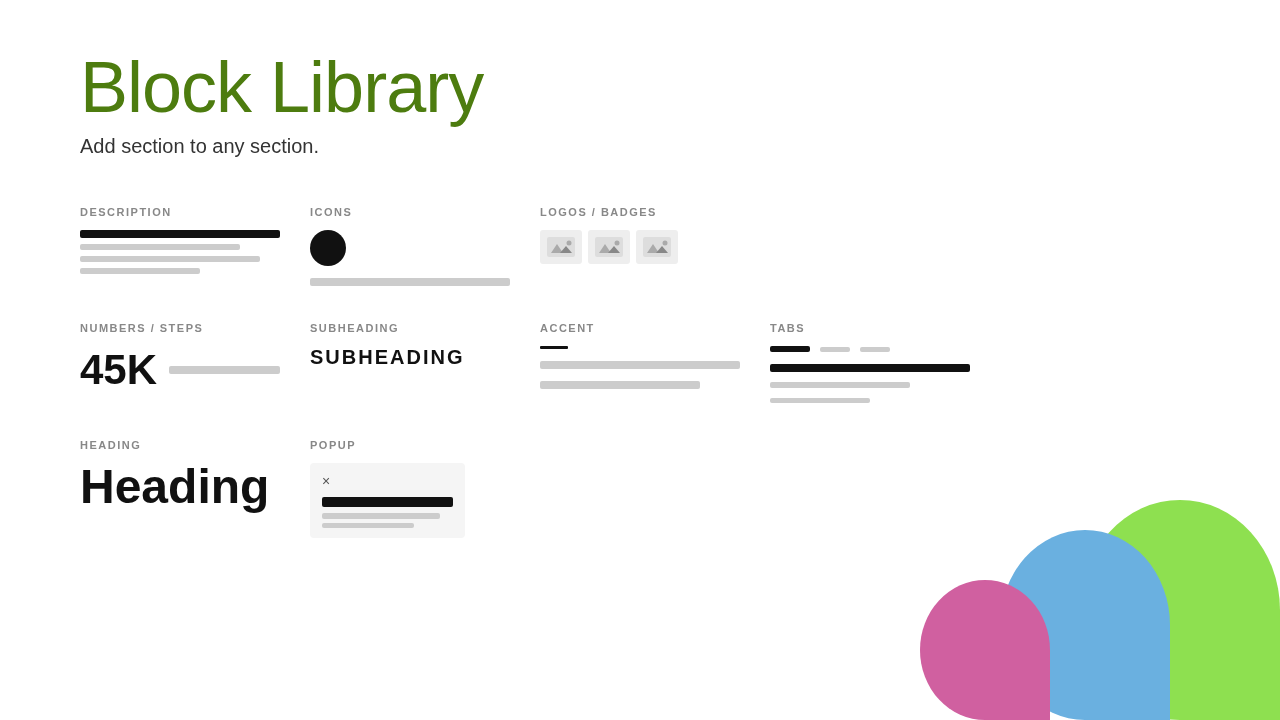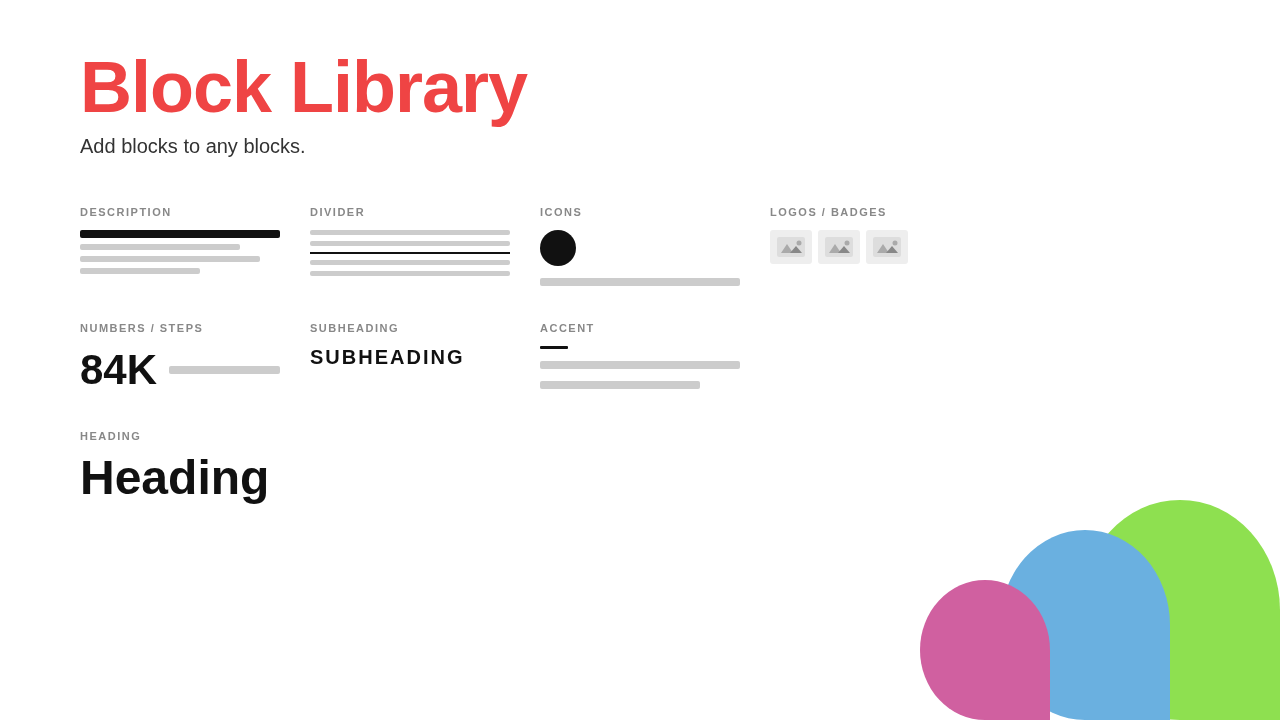--- a/index.html
+++ b/index.html
@@ -11,22 +11,22 @@
       overflow: hidden;
       position: relative;
     }
 
     .main-content {
       padding: 48px 80px;
     }
 
     .page-title {
       font-size: 72px;
-      font-weight: 700;
-      color: #ef4444;
+      font-weight: 400;
+      color: #4d7c0f;
       letter-spacing: -1px;
       line-height: 1.1;
     }
 
     .page-subtitle {
       font-size: 20px;
       color: #333333;
       margin-top: 8px;
       font-weight: 400;
     }
@@ -370,45 +370,35 @@
       height: 140px;
       background: #d060a0;
       border-radius: 50% 50% 0 50%;
     }
   </style>
 </head>
 <body>
 
 <div class="main-content">
   <h1 class="page-title">Block Library</h1>
-  <p class="page-subtitle">Add blocks to any blocks.</p>
+  <p class="page-subtitle">Add section to any section.</p>
 
   <div class="blocks-grid">
 
     <div class="block-item">
       <span class="block-label">DESCRIPTION</span>
       <div class="block-preview">
         <div class="desc-line-1"></div>
         <div class="desc-line-2"></div>
         <div class="desc-line-3"></div>
         <div class="desc-line-4"></div>
       </div>
     </div>
 
 
-    <div class="block-item">
-      <span class="block-label">DIVIDER</span>
-      <div class="block-preview">
-        <div class="divider-line-top"></div>
-        <div class="divider-line-top"></div>
-        <div class="divider-main"></div>
-        <div class="divider-line-bottom"></div>
-        <div class="divider-line-bottom"></div>
-      </div>
-    </div>
 
     <div class="block-item">
       <span class="block-label">ICONS</span>
       <div class="block-preview">
         <div class="icon-circle"></div>
         <div class="icon-text-line"></div>
       </div>
     </div>
 
     <div class="block-item">
@@ -443,21 +433,21 @@
       </div>
     </div>
   </div>
 
   <div class="blocks-grid" style="margin-top: 36px;">
 
     <div class="block-item">
       <span class="block-label">NUMBERS / STEPS</span>
       <div class="block-preview">
         <div class="number-row">
-          <span class="number-big">84K</span>
+          <span class="number-big">45K</span>
           <div class="number-line"></div>
         </div>
       </div>
     </div>
 
     <div class="block-item">
       <span class="block-label">SUBHEADING</span>
       <div class="block-preview">
         <span class="subheading-text">SUBHEADING</span>
       </div>
@@ -466,32 +456,58 @@
     <div class="block-item">
       <span class="block-label">ACCENT</span>
       <div class="block-preview">
         <div class="accent-line"></div>
         <div class="accent-desc-line"></div>
         <div class="accent-desc-line" style="width: 80%;"></div>
       </div>
     </div>
 
 
+    <div class="block-item">
+      <span class="block-label">TABS</span>
+      <div class="block-preview">
+        <div class="tabs-row">
+          <div class="tab-active"></div>
+          <div class="tab-inactive"></div>
+          <div class="tab-inactive"></div>
+        </div>
+        <div class="tabs-content-line-1"></div>
+        <div class="tabs-content-line-2"></div>
+        <div class="tabs-content-line-3"></div>
+      </div>
+    </div>
   </div>
 
   <div class="blocks-grid" style="margin-top: 36px;">
 
     <div class="block-item">
       <span class="block-label">HEADING</span>
       <div class="block-preview">
         <span class="heading-text">Heading</span>
       </div>
     </div>
 
 
+    <div class="block-item">
+      <span class="block-label">POPUP</span>
+      <div class="block-preview">
+        <div class="popup-box">
+          <div class="popup-close-row">
+            <span class="popup-close-x">×</span>
+          </div>
+          <div class="popup-content-line-1"></div>
+          <div class="popup-content-line-2"></div>
+          <div class="popup-content-line-3"></div>
+        </div>
+      </div>
+    </div>
 
   </div>
 </div>
 
 <div class="blobs-container">
   <div class="blob-green"></div>
   <div class="blob-blue"></div>
   <div class="blob-pink"></div>
 </div>
 

